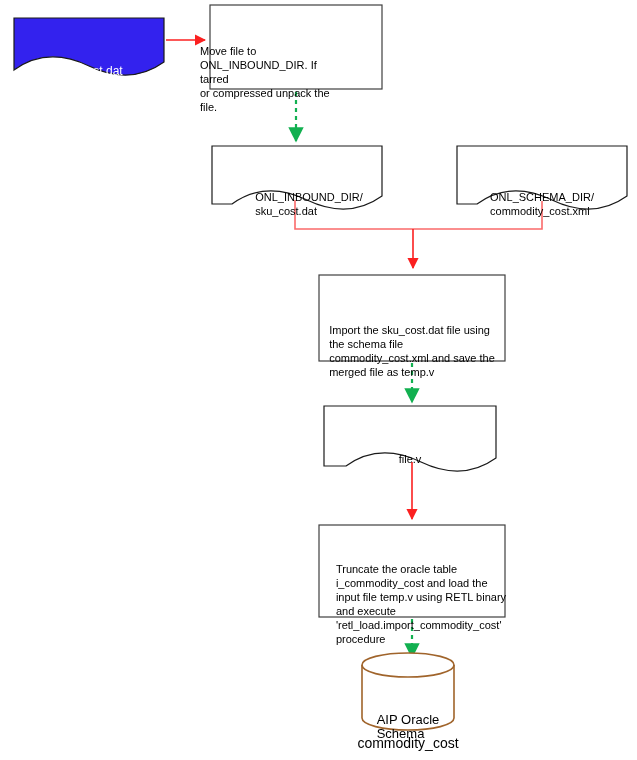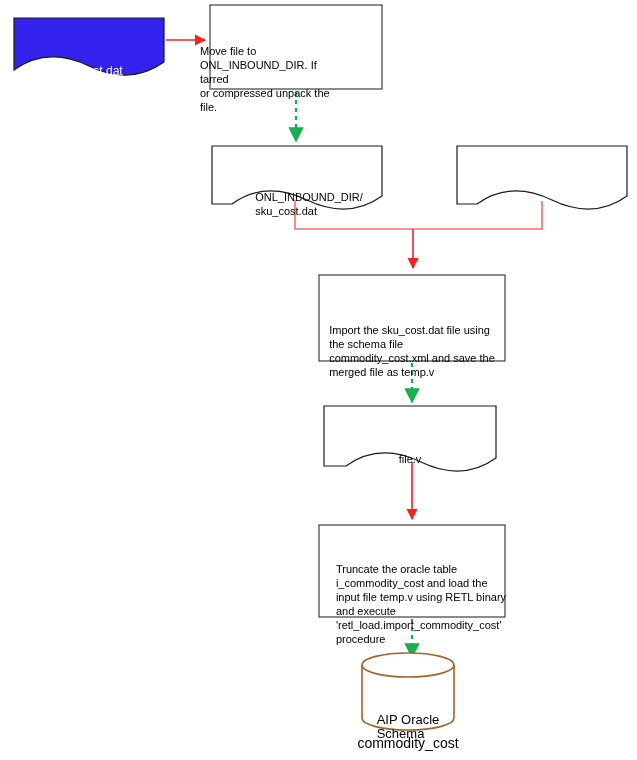--- a/index.html
+++ b/index.html
@@ -169,20 +169,22 @@
 
   <div class="node-label on-blue" style="left:14px; top:18px; width:150px; height:40px;">sku_cost.dat</div>
 
   <div class="node-label" style="left:200px; top:14px; width:136px; height:64px;">Move file to
 ONL_INBOUND_DIR. If tarred
 or compressed unpack the file.</div>
 
   <div class="node-label" style="left:212px; top:150px; width:170px; height:42px;padding-left:12px;">ONL_INBOUND_DIR/
 sku_cost.dat</div>
 
+  <div class="node-label" style="left:457px; top:150px; width:170px; height:42px;">ONL_SCHEMA_DIR/
+commodity_cost.xml</div>
 
   <div class="node-label" style="left:321px; top:283px; width:182px; height:70px;">Import the sku_cost.dat file using
 the schema file
 commodity_cost.xml and save the
 merged file as temp.v</div>
 
   <div class="node-label" style="left:324px; top:412px; width:172px; height:28px;">file.v</div>
 
   <div class="node-label" style="left:321px; top:527px; width:200px; height:88px;">Truncate the oracle table
 i_commodity_cost and load the

